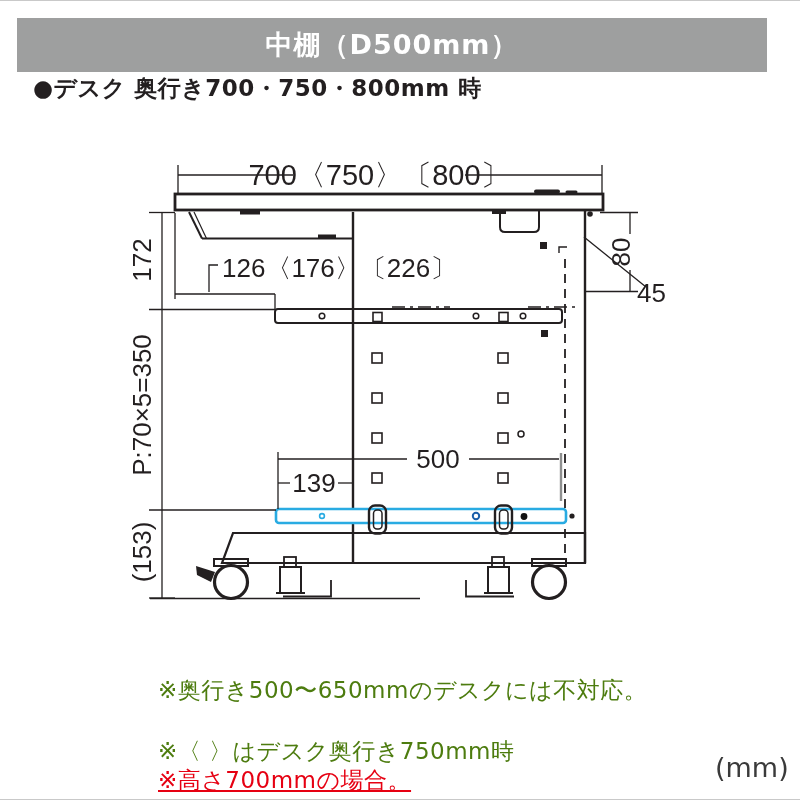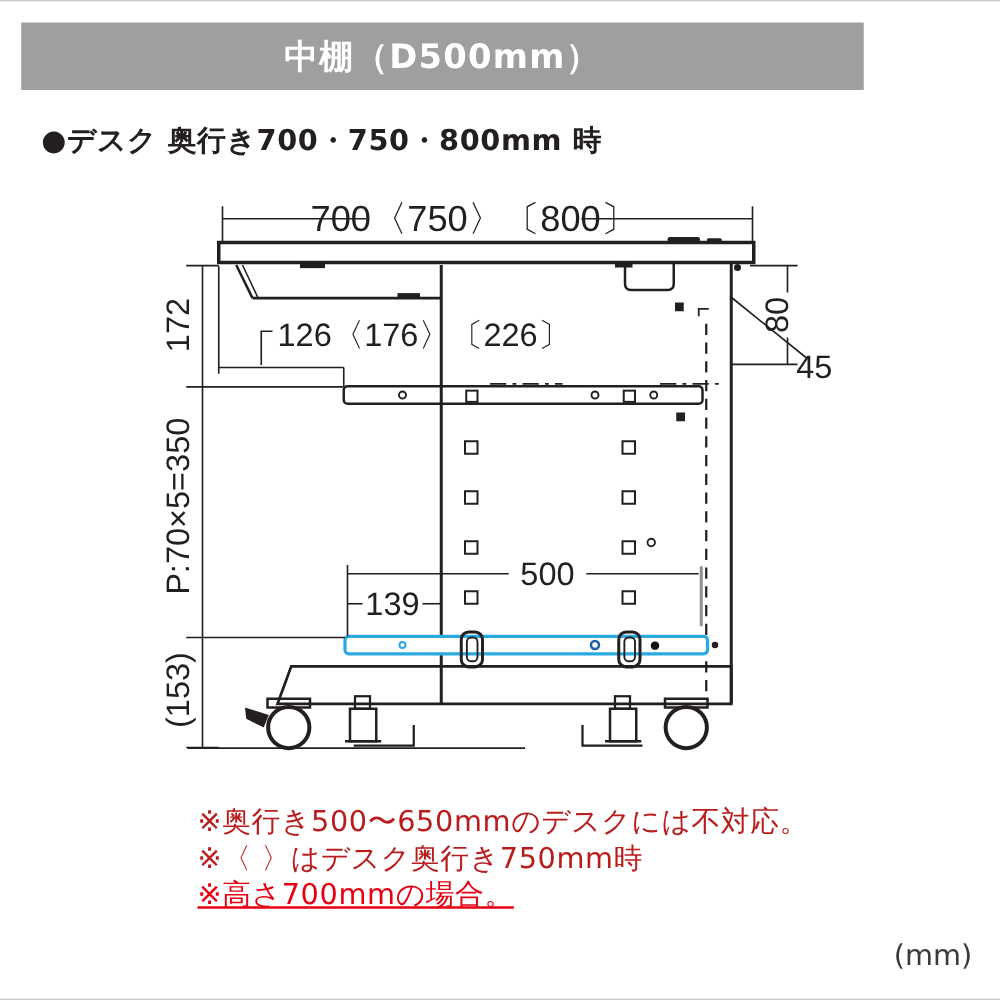--- a/index.html
+++ b/index.html
@@ -3,39 +3,39 @@
 <meta charset="utf-8">
 <style>
   html,body{margin:0;padding:0;background:#fff;}
   .page{
     position:relative;width:800px;height:800px;background:#ffffff;
     font-family:"DejaVu Sans","Liberation Sans",sans-serif;
     border-top:1px solid #c9c9c9;border-bottom:1px solid #c9c9c9;
     box-sizing:border-box;overflow:hidden;
   }
   .header-bar{
-    position:absolute;left:17px;top:17px;width:674px;height:54px;
+    position:absolute;left:17px;top:17px;width:750px;height:54px;
     background:#9e9f9f;display:flex;align-items:center;justify-content:center;
   }
   .header-title{
     color:#ffffff;font-size:27px;font-weight:bold;letter-spacing:1px;
   }
   .section-heading{
-    position:absolute;left:33px;top:96px;color:#231f20;
+    position:absolute;left:33px;top:72px;color:#231f20;
     font-size:23px;font-weight:bold;letter-spacing:0.5px;
   }
   .diagram-svg{position:absolute;left:0;top:140px;}
   .notes{
     position:absolute;left:158px;top:643px;
     font-size:23px;font-weight:500;line-height:29px;letter-spacing:0.5px;
   }
-  .note-blue{color:#b91c1c;}
+  .note-blue{color:#4d7c0f;margin-top:32px;}
   .note-red{color:#e60012;text-decoration:underline;}
   .unit-label{
-    position:absolute;left:715px;top:751px;color:#3a3a3a;font-size:23px;
+    position:absolute;left:715px;top:751px;color:#3a3a3a;font-size:27px;
   }
   .dim-text{fill:#231f20;font-size:26px;font-family:"Liberation Sans","DejaVu Sans",sans-serif;}
   .dim-text-lg{fill:#231f20;font-size:29px;font-family:"Liberation Sans","DejaVu Sans",sans-serif;}
   .ln{stroke:#231f20;fill:none;}
   .dim{stroke:#231f20;stroke-width:1.3;fill:none;}
 </style>
 </head>
 <body>
 
 <div class="page">

